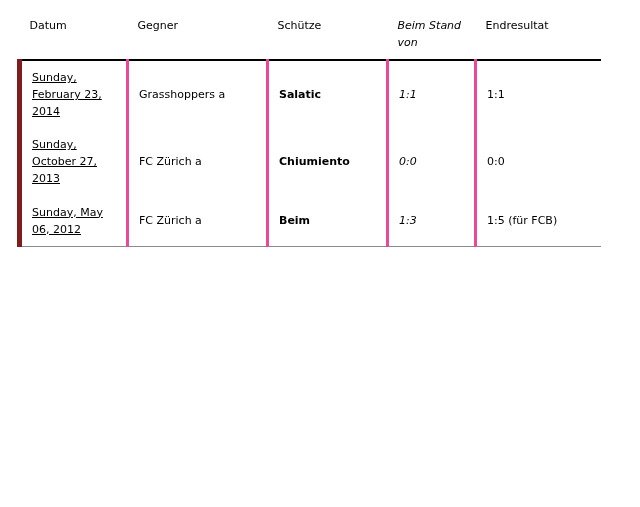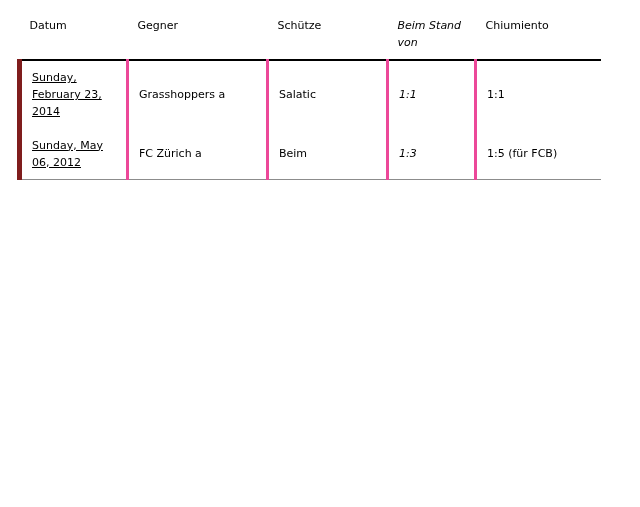--- a/index.html
+++ b/index.html
@@ -59,21 +59,21 @@
     text-decoration: underline;
   }
 
   table.stats tbody tr:last-child td {
     border-bottom: 1px solid #8c8c8c;
   }
 
   
   .col-datum       { width: 98px; }
   .col-gegner      { width: 130px; }
-  .col-schuetze    { width: 110px; }
+  .col-schuetze    { width: 110px; font-weight: bold; }
   .col-stand       { width: 78px; font-style: italic; }
   .col-endresultat { width: 115px; }
 
   .hdr-datum       { padding-left: 10px; }
   .hdr-gegner      { padding-left: 10px; }
   .hdr-schuetze    { padding-left: 10px; }
   .hdr-stand       { padding-left: 10px; }
   .hdr-endresultat { padding-left: 10px; }
 </style>
 </head>
@@ -81,30 +81,37 @@
 
 <div class="page">
   <div class="table-wrap">
     <table class="stats">
       <thead>
         <tr>
           <th class="col-datum hdr-datum">Datum</th>
           <th class="col-gegner hdr-gegner">Gegner</th>
           <th class="col-schuetze hdr-schuetze">Schütze</th>
           <th class="col-stand hdr-stand">Beim Stand von</th>
-          <th class="col-endresultat hdr-endresultat">Chiumiento</th>
+          <th class="col-endresultat hdr-endresultat">Endresultat</th>
         </tr>
       </thead>
       <tbody>
         <tr>
           <td class="col-datum first-col">Sunday, February 23, 2014</td>
           <td class="col-gegner">Grasshoppers a</td>
           <td class="col-schuetze">Salatic</td>
           <td class="col-stand">1:1</td>
           <td class="col-endresultat">1:1</td>
+        </tr>
+        <tr>
+          <td class="col-datum first-col">Sunday, October 27, 2013</td>
+          <td class="col-gegner">FC Zürich a</td>
+          <td class="col-schuetze">Chiumiento</td>
+          <td class="col-stand">0:0</td>
+          <td class="col-endresultat">0:0</td>
         </tr>
         <tr>
           <td class="col-datum first-col">Sunday, May 06, 2012</td>
           <td class="col-gegner">FC Zürich a</td>
           <td class="col-schuetze">Beim</td>
           <td class="col-stand">1:3</td>
           <td class="col-endresultat">1:5 (für FCB)</td>
         </tr>
       </tbody>
     </table>

